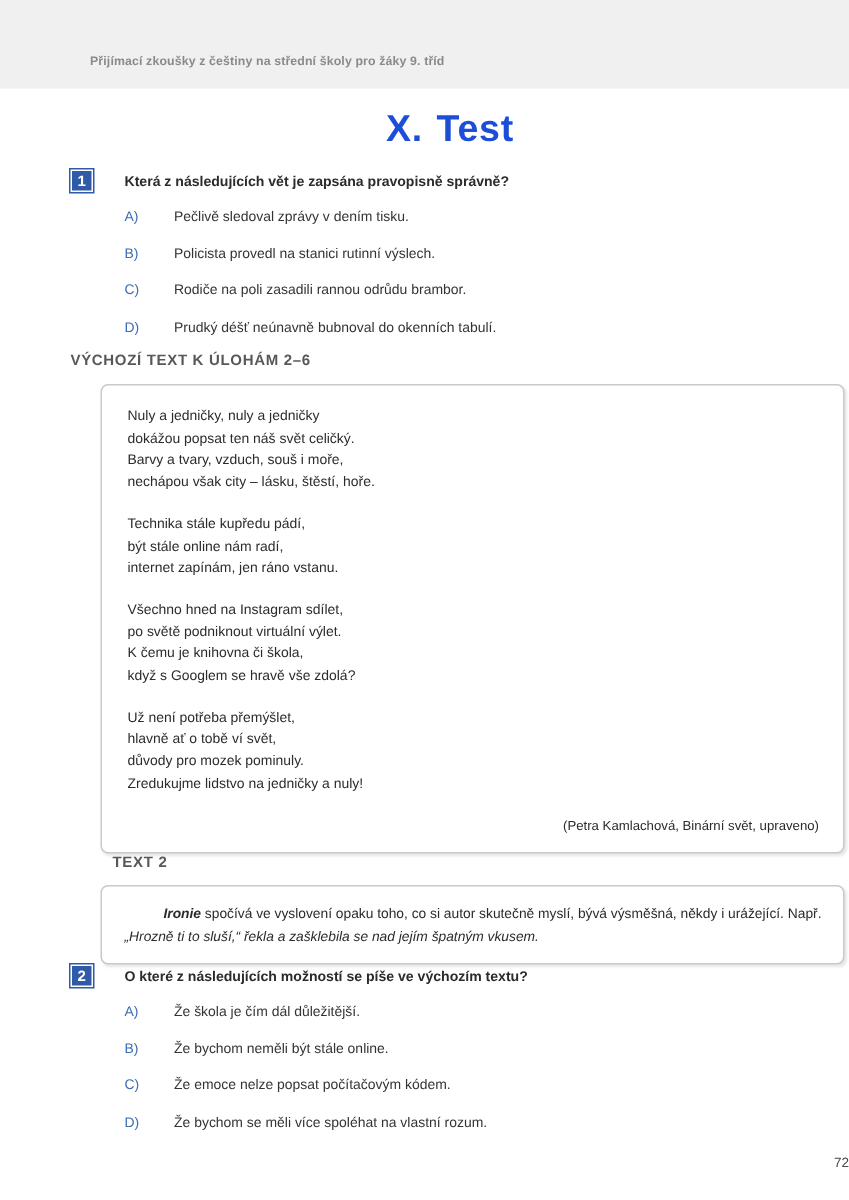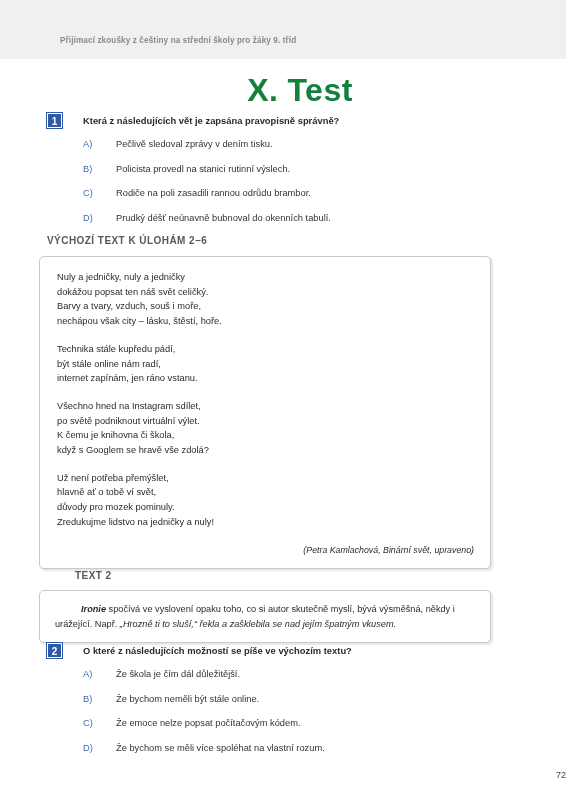--- a/index.html
+++ b/index.html
@@ -42,23 +42,23 @@
     margin-left: 24px;
   }
 
   
   .title {
     position: absolute;
     left: 0;
     right: 0;
     top: 72px;
     text-align: center;
-    font-size: 32px;
-    font-weight: bold;
-    color: #15803d;
+    font-size: 25px;
+    font-weight: bold;
+    color: #1d4ed8;
     letter-spacing: 0.5px;
     padding-left: 34px;
   }
   .title .numeral { margin-right: 9px; }
 
   
   .question-block {
     position: absolute;
     left: 47px;
     width: 472px;
@@ -113,41 +113,40 @@
     left: 47px;
     font-size: 10px;
     font-weight: bold;
     color: #58585a;
     letter-spacing: 0.45px;
   }
 
   
   .text-box {
     position: absolute;
-    left: 39px;
-    width: 452px;
+    left: 67px;
+    width: 496px;
     box-sizing: border-box;
     background: #ffffff;
     border: 0.9px solid #c9c9c9;
     border-radius: 5px;
     box-shadow: 1.5px 1.5px 2px rgba(0,0,0,0.10);
   }
 
   .poem {
     padding: 13px 16px 11px 17px;
     font-size: 9.3px;
     color: #2b2b2b;
     line-height: 14.7px;
   }
   .stanza { margin-bottom: 13px; }
   .stanza:last-of-type { margin-bottom: 0; }
   .attribution {
     margin-top: 10px;
     text-align: right;
-    font-style: italic;
     font-size: 8.8px;
     color: #2b2b2b;
   }
 
   .definition {
     padding: 11px 14px 11px 15px;
     font-size: 9.2px;
     color: #2b2b2b;
     line-height: 14.5px;
     text-indent: 26px;

